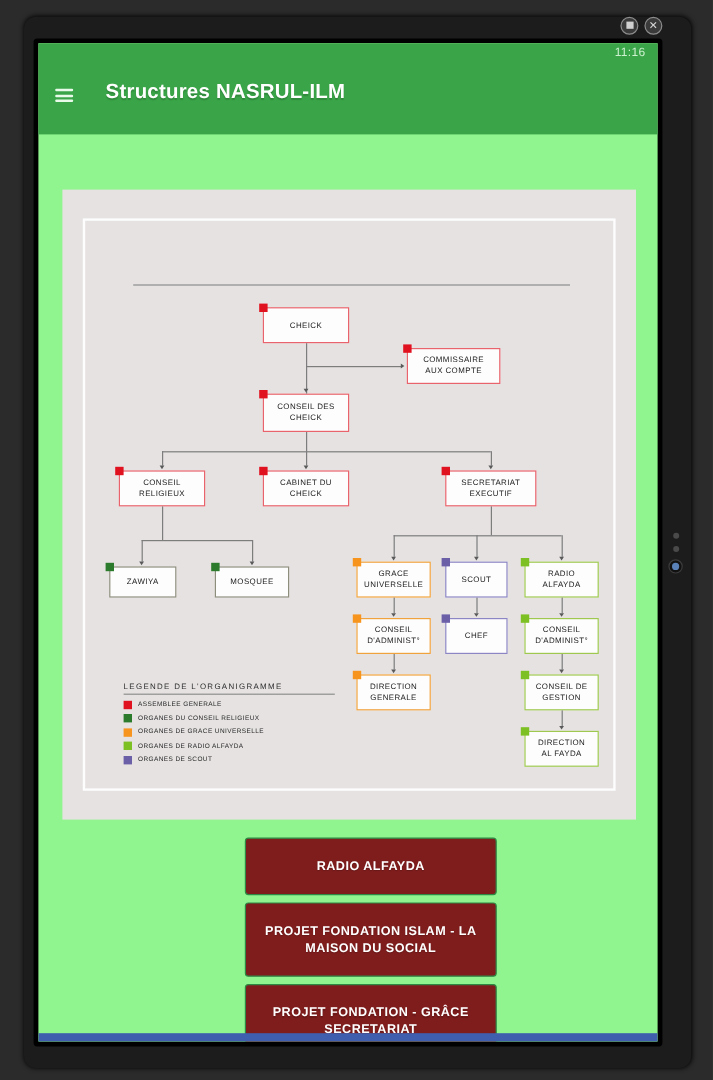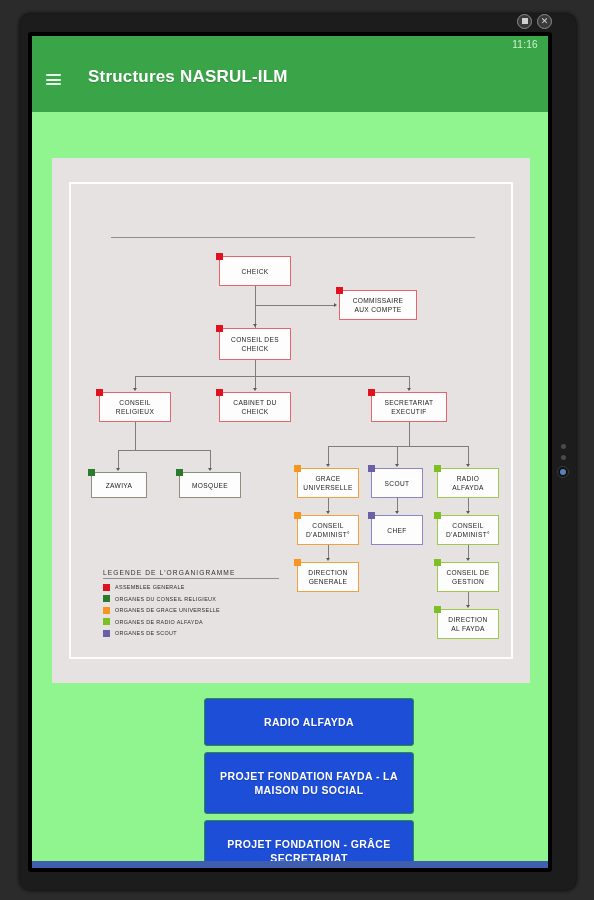--- a/index.html
+++ b/index.html
@@ -177,21 +177,21 @@
   .legend-label { font-size: 5.4px; color: #2b2b2b; letter-spacing: .35px; white-space: nowrap; }
 
   
   #button-stack {
     position: absolute;
     left: 172px; top: 662px;
     width: 210px;
     display: flex; flex-direction: column; gap: 6px;
   }
   .green-btn {
-    background: #1d4ed8;
+    background: #7f1d1d;
     border: 1px solid #2d8a45;
     border-radius: 3px;
     color: #ffffff;
     font-size: 10.5px; font-weight: bold;
     letter-spacing: .4px; line-height: 14px;
     text-align: center;
     padding: 16px 6px;
     min-height: 44px;
     display: flex; align-items: center; justify-content: center;
     text-shadow: 0 1px 1px rgba(0,0,0,.2);
@@ -403,19 +403,19 @@
             <span class="legend-swatch" style="background:#6b5fa8;"></span>
             <span class="legend-label">ORGANES DE SCOUT</span>
           </div>
         </div>
 
       </div>
     </div>
 
     <div id="button-stack">
       <div class="green-btn">RADIO ALFAYDA</div>
-      <div class="green-btn">PROJET FONDATION FAYDA - LA MAISON DU SOCIAL</div>
+      <div class="green-btn">PROJET FONDATION ISLAM - LA MAISON DU SOCIAL</div>
       <div class="green-btn">PROJET FONDATION - GRÂCE SECRETARIAT</div>
     </div>
 
     <div id="nav-bar"></div>
   </div>
 </div>
 
 </body></html>

